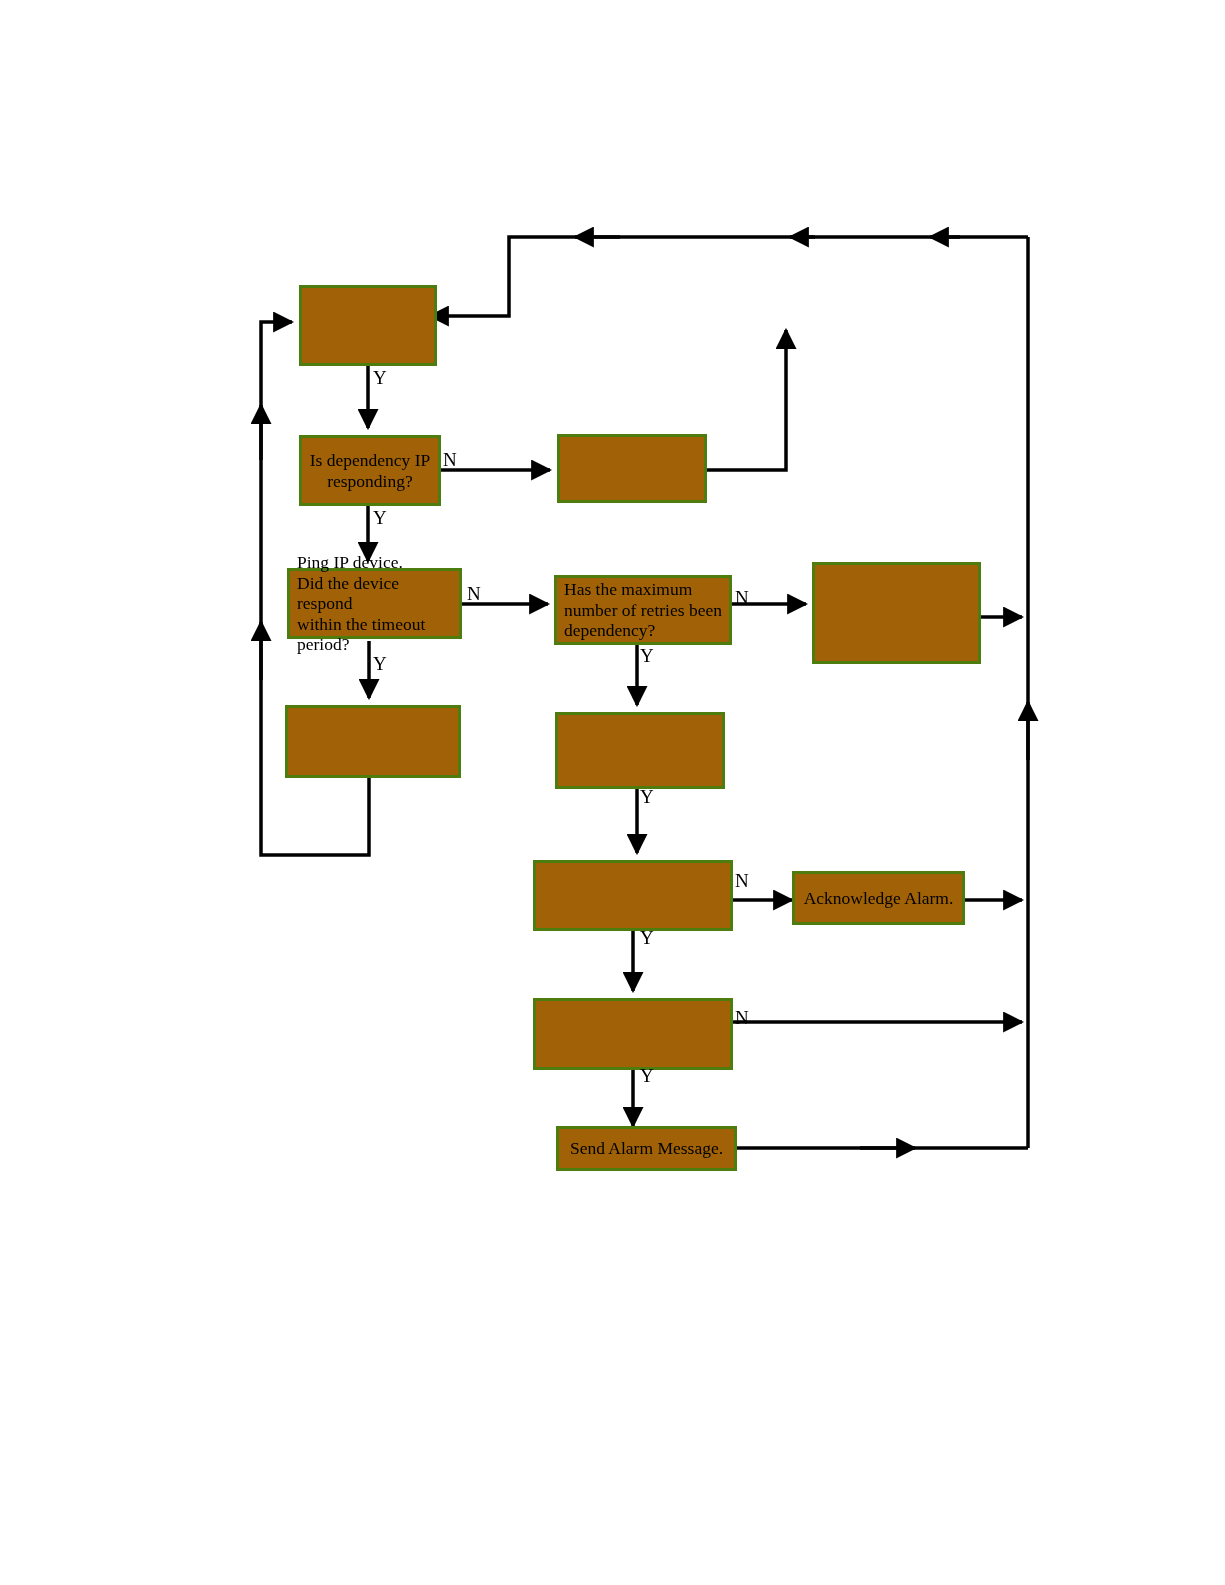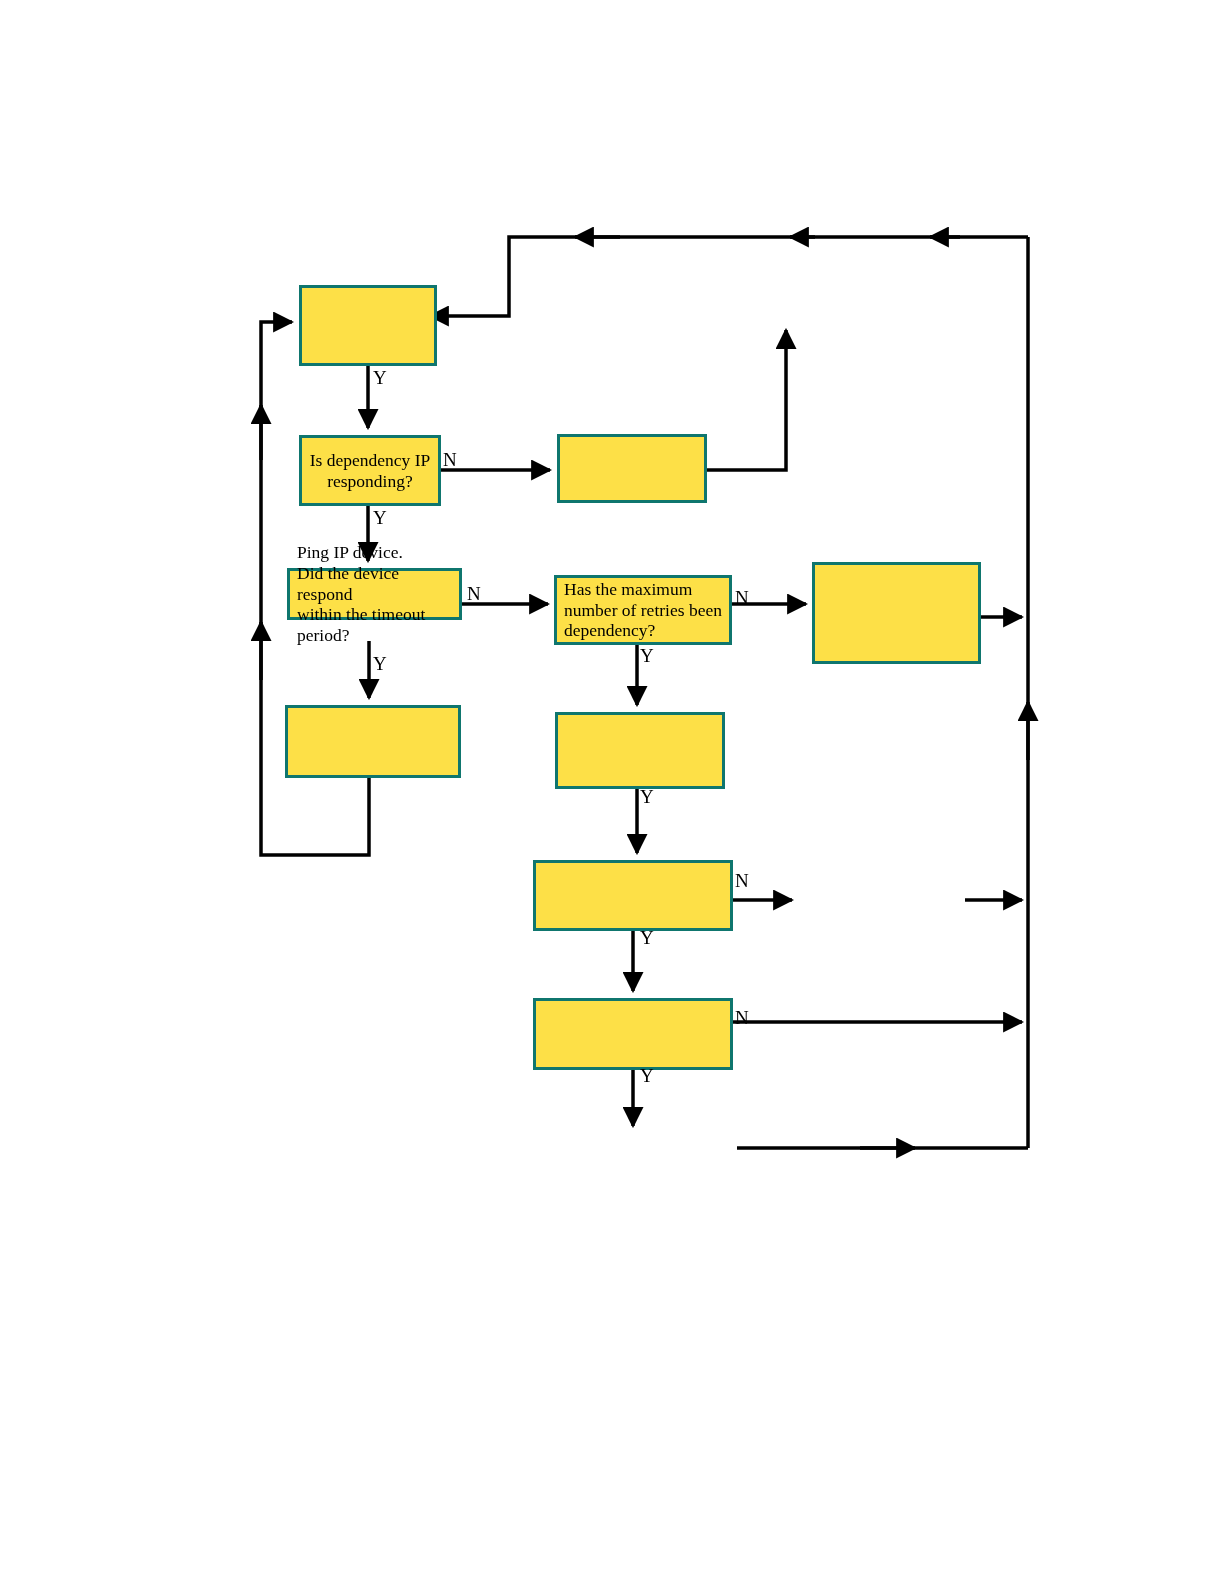--- a/index.html
+++ b/index.html
@@ -22,22 +22,22 @@
   #flow-svg {
     position: absolute;
     left: 0;
     top: 0;
     width: 1225px;
     height: 1585px;
   }
   .node {
     position: absolute;
     box-sizing: border-box;
-    border: 3px solid #0f766e;
-    background: #fde047;
+    border: 3px solid #4d7c0f;
+    background: #a16207;
     display: flex;
     align-items: center;
     padding: 4px 7px;
     z-index: 5;
   }
   .node .node-text {
     display: block;
     width: 100%;
     font-size: 17.5px;
     line-height: 1.18;
@@ -132,21 +132,21 @@
 
   <div class="node center" style="left:299px; top:435px; width:142px; height:71px;">
     <span class="node-text">Is dependency IP
 responding?</span>
   </div>
 
   <div class="node empty" style="left:557px; top:434px; width:150px; height:69px;">
     <span class="node-text"></span>
   </div>
 
-  <div class="node" style="left:287px; top:568px; width:175px; height:52px;">
+  <div class="node" style="left:287px; top:568px; width:175px; height:71px;">
     <span class="node-text">Ping IP device.
 Did the device respond
 within the timeout
 period?</span>
   </div>
 
   <div class="node" style="left:554px; top:575px; width:178px; height:70px;">
     <span class="node-text">Has the maximum
 number of retries been
 dependency?</span>
@@ -161,25 +161,31 @@
   </div>
 
   <div class="node empty" style="left:812px; top:562px; width:169px; height:102px;">
     <span class="node-text"></span>
   </div>
 
   <div class="node empty" style="left:533px; top:860px; width:200px; height:71px;">
     <span class="node-text"></span>
   </div>
 
+  <div class="node center" style="left:792px; top:871px; width:173px; height:54px;">
+    <span class="node-text">Acknowledge Alarm.</span>
+  </div>
 
   <div class="node empty" style="left:533px; top:998px; width:200px; height:72px;">
     <span class="node-text"></span>
   </div>
 
+  <div class="node center" style="left:556px; top:1126px; width:181px; height:45px;">
+    <span class="node-text">Send Alarm Message.</span>
+  </div>
 
   <span class="edge-label" style="left:373px; top:368px;">Y</span>
 
   <span class="edge-label" style="left:443px; top:450px;">N</span>
 
   <span class="edge-label" style="left:373px; top:508px;">Y</span>
 
   <span class="edge-label" style="left:467px; top:584px;">N</span>
 
   <span class="edge-label" style="left:373px; top:654px;">Y</span>

